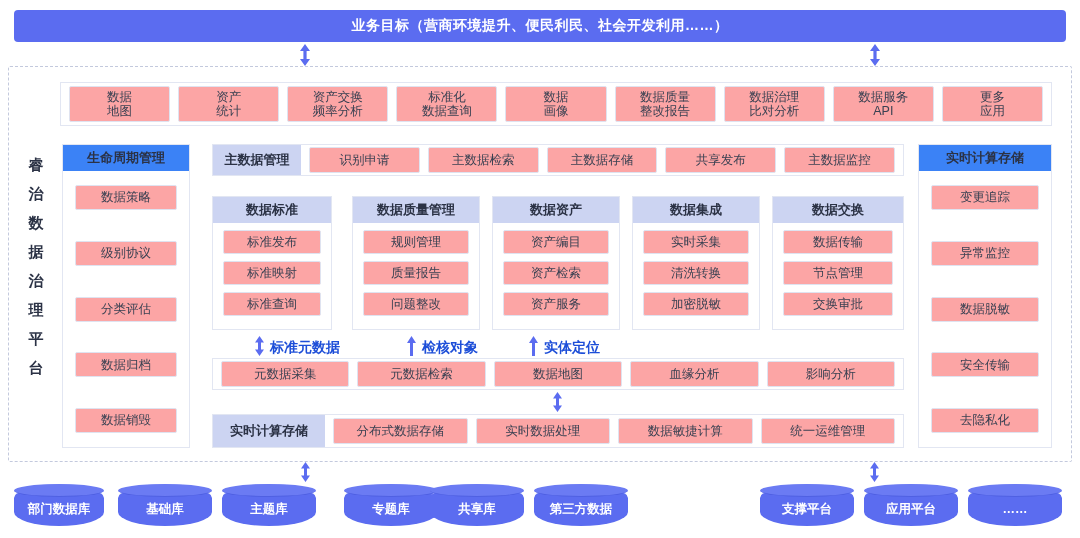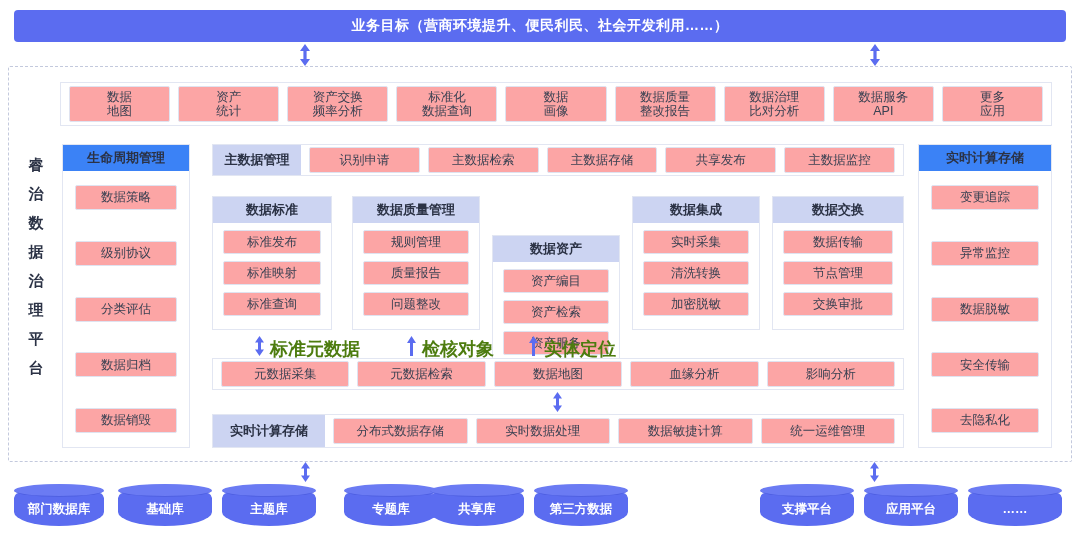--- a/index.html
+++ b/index.html
@@ -107,21 +107,21 @@
   #lifecycle-card{left:62px;width:128px;}
   #security-card{left:918px;width:134px;}
 
   
   .arrow{position:absolute;width:12px;}
   .arrow svg{display:block;}
 
   
   .annot{
     position:absolute;display:flex;align-items:center;gap:5px;
-    font-size:18px;color:#4d7c0f;font-weight:600;
+    font-size:14px;color:#1d4ed8;font-weight:600;
   }
 
   
   .cyl{
     position:absolute;top:484px;height:42px;
     background:#5b6cf0;border-radius:50%/14px;
     display:flex;align-items:center;justify-content:center;
     color:#fff;font-size:12.5px;font-weight:600;
     box-shadow:inset 0 9px 0 -8px rgba(255,255,255,.45);
   }
@@ -221,21 +221,21 @@
 
   <div class="colcard" style="left:352px;width:128px;">
     <div class="card-head">数据质量管理</div>
     <div class="card-body">
       <div class="chip">规则管理</div>
       <div class="chip">质量报告</div>
       <div class="chip">问题整改</div>
     </div>
   </div>
 
-  <div class="colcard" style="left:492px;width:128px;margin-top:39px;">
+  <div class="colcard" style="left:492px;width:128px;">
     <div class="card-head">数据资产</div>
     <div class="card-body">
       <div class="chip">资产编目</div>
       <div class="chip">资产检索</div>
       <div class="chip">资产服务</div>
     </div>
   </div>
 
   <div class="colcard" style="left:632px;width:128px;">
     <div class="card-head">数据集成</div>

